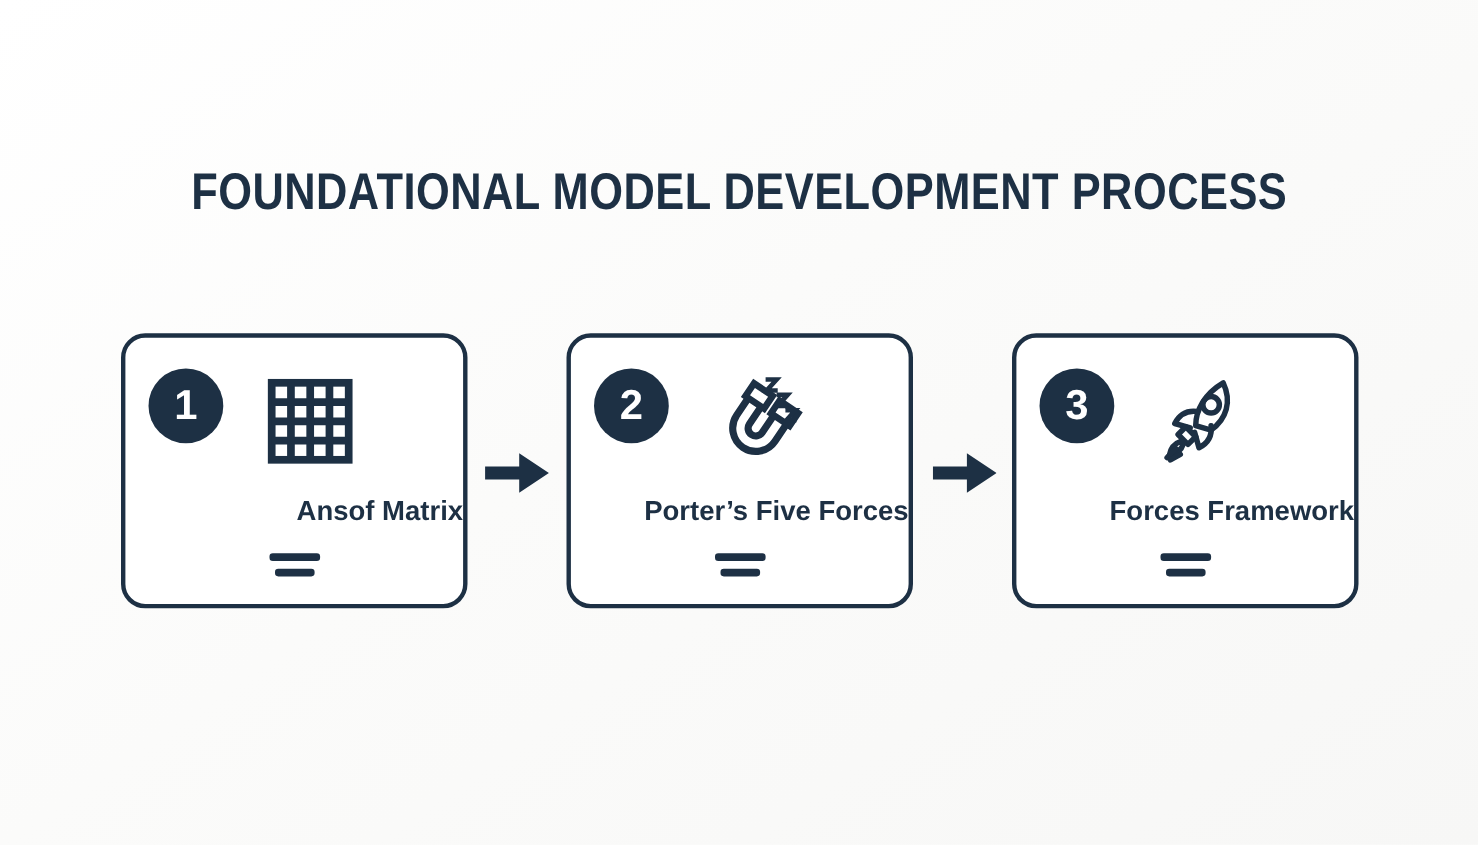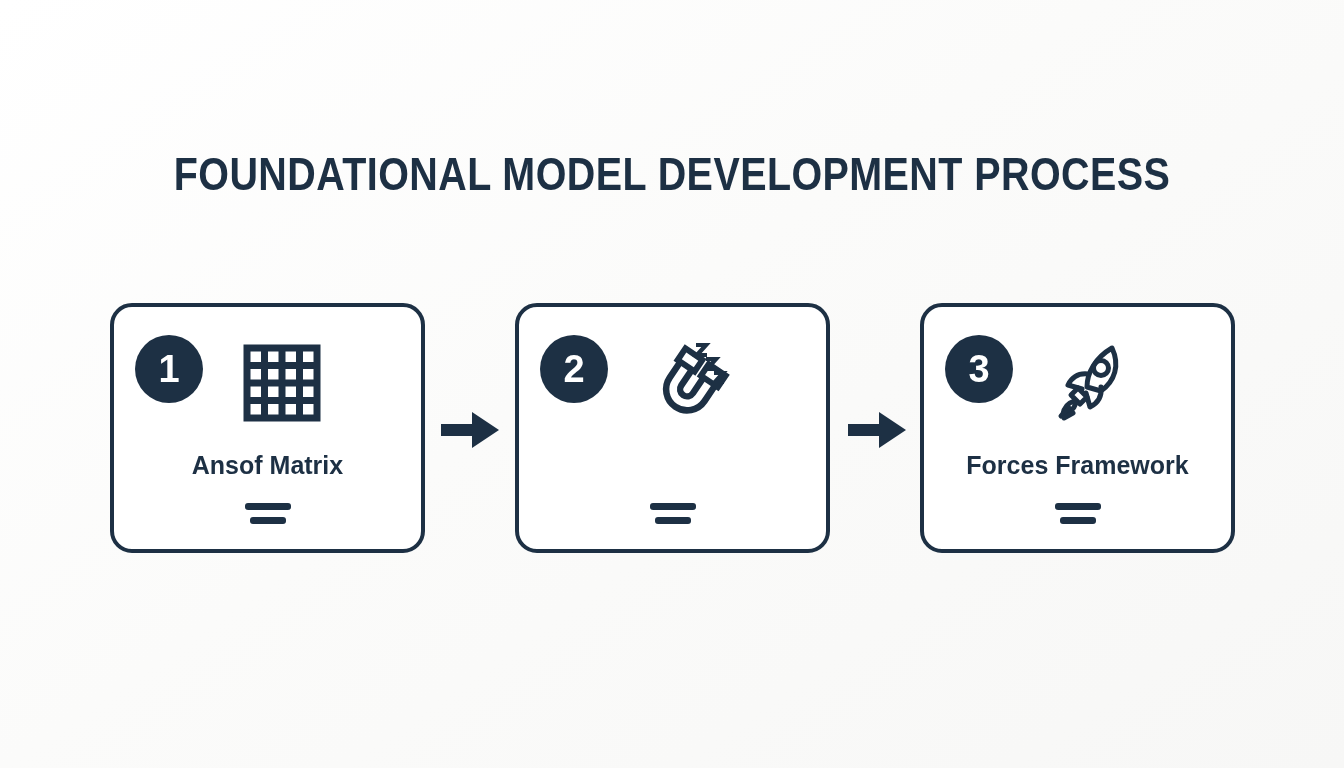--- a/index.html
+++ b/index.html
@@ -84,21 +84,21 @@
     height: 86px;
     margin-left: -29px;
   }
   .iconbox svg { display: block; width: 100%; height: 100%; }
 
   .card-label {
     position: absolute;
     left: 0;
     top: 142px;
     width: 100%;
-    text-align: center;
+    text-align: right;
     color: #1d3044;
     font-family: "Liberation Sans Narrow", "Liberation Sans", sans-serif;
     font-weight: bold;
     font-size: 25px;
     line-height: 32px;
     white-space: nowrap;
   }
 
   .bars {
     position: absolute;
@@ -174,20 +174,21 @@
           </g>
 
           <g fill="none" stroke="#1d3044" stroke-width="4.2" stroke-linejoin="miter" stroke-linecap="butt">
             <polyline points="52,6 62,6 53,16 63,16"></polyline>
             <polyline points="62,20 72,20 63,30 73,30"></polyline>
             <polyline points="70,34 79,34 71,43 80,43"></polyline>
           </g>
         </svg>
       </div>
 
+      <div class="card-label">Porter’s Five Forces</div>
 
       <div class="bars">
         <div class="bar top"></div>
         <div class="bar bottom"></div>
       </div>
     </div>
 
     <div class="card c3">
       <div class="badge">3</div>
 

